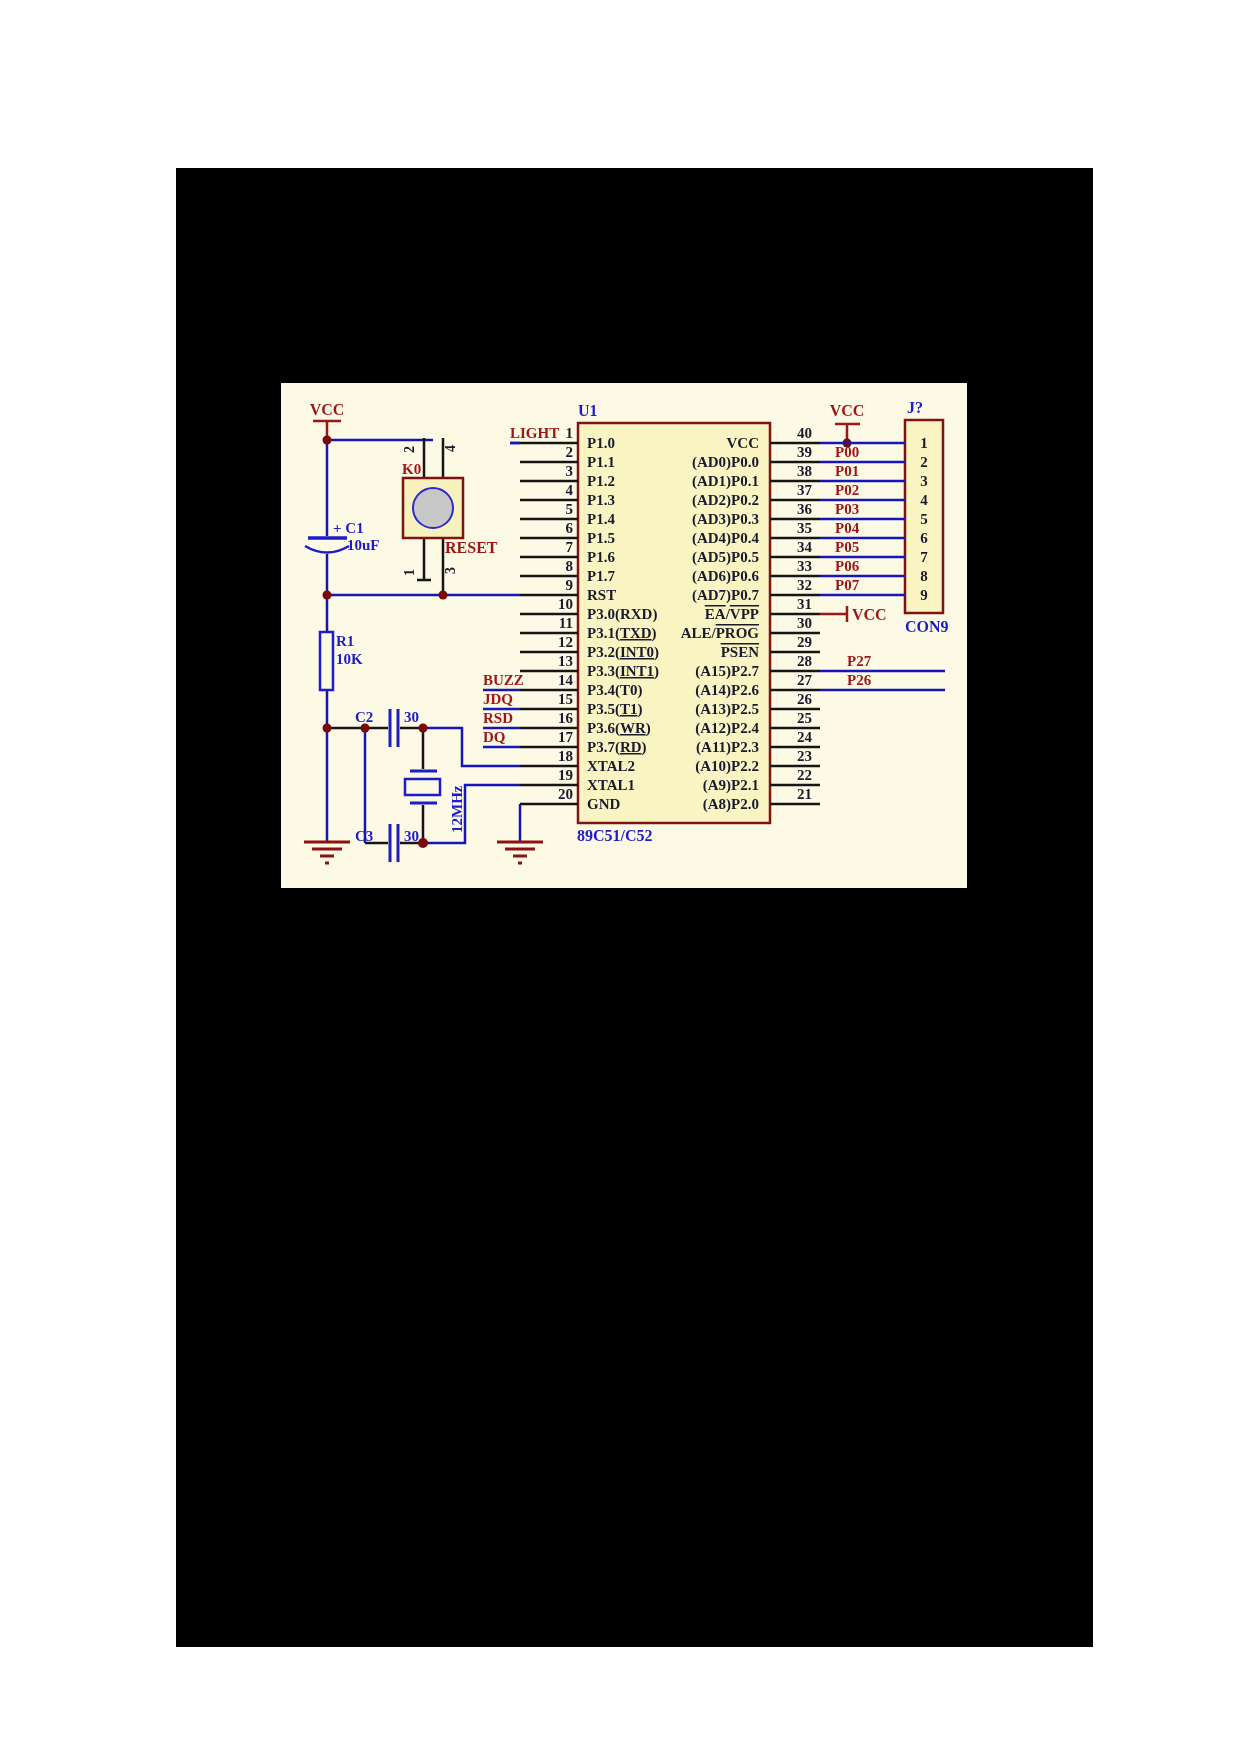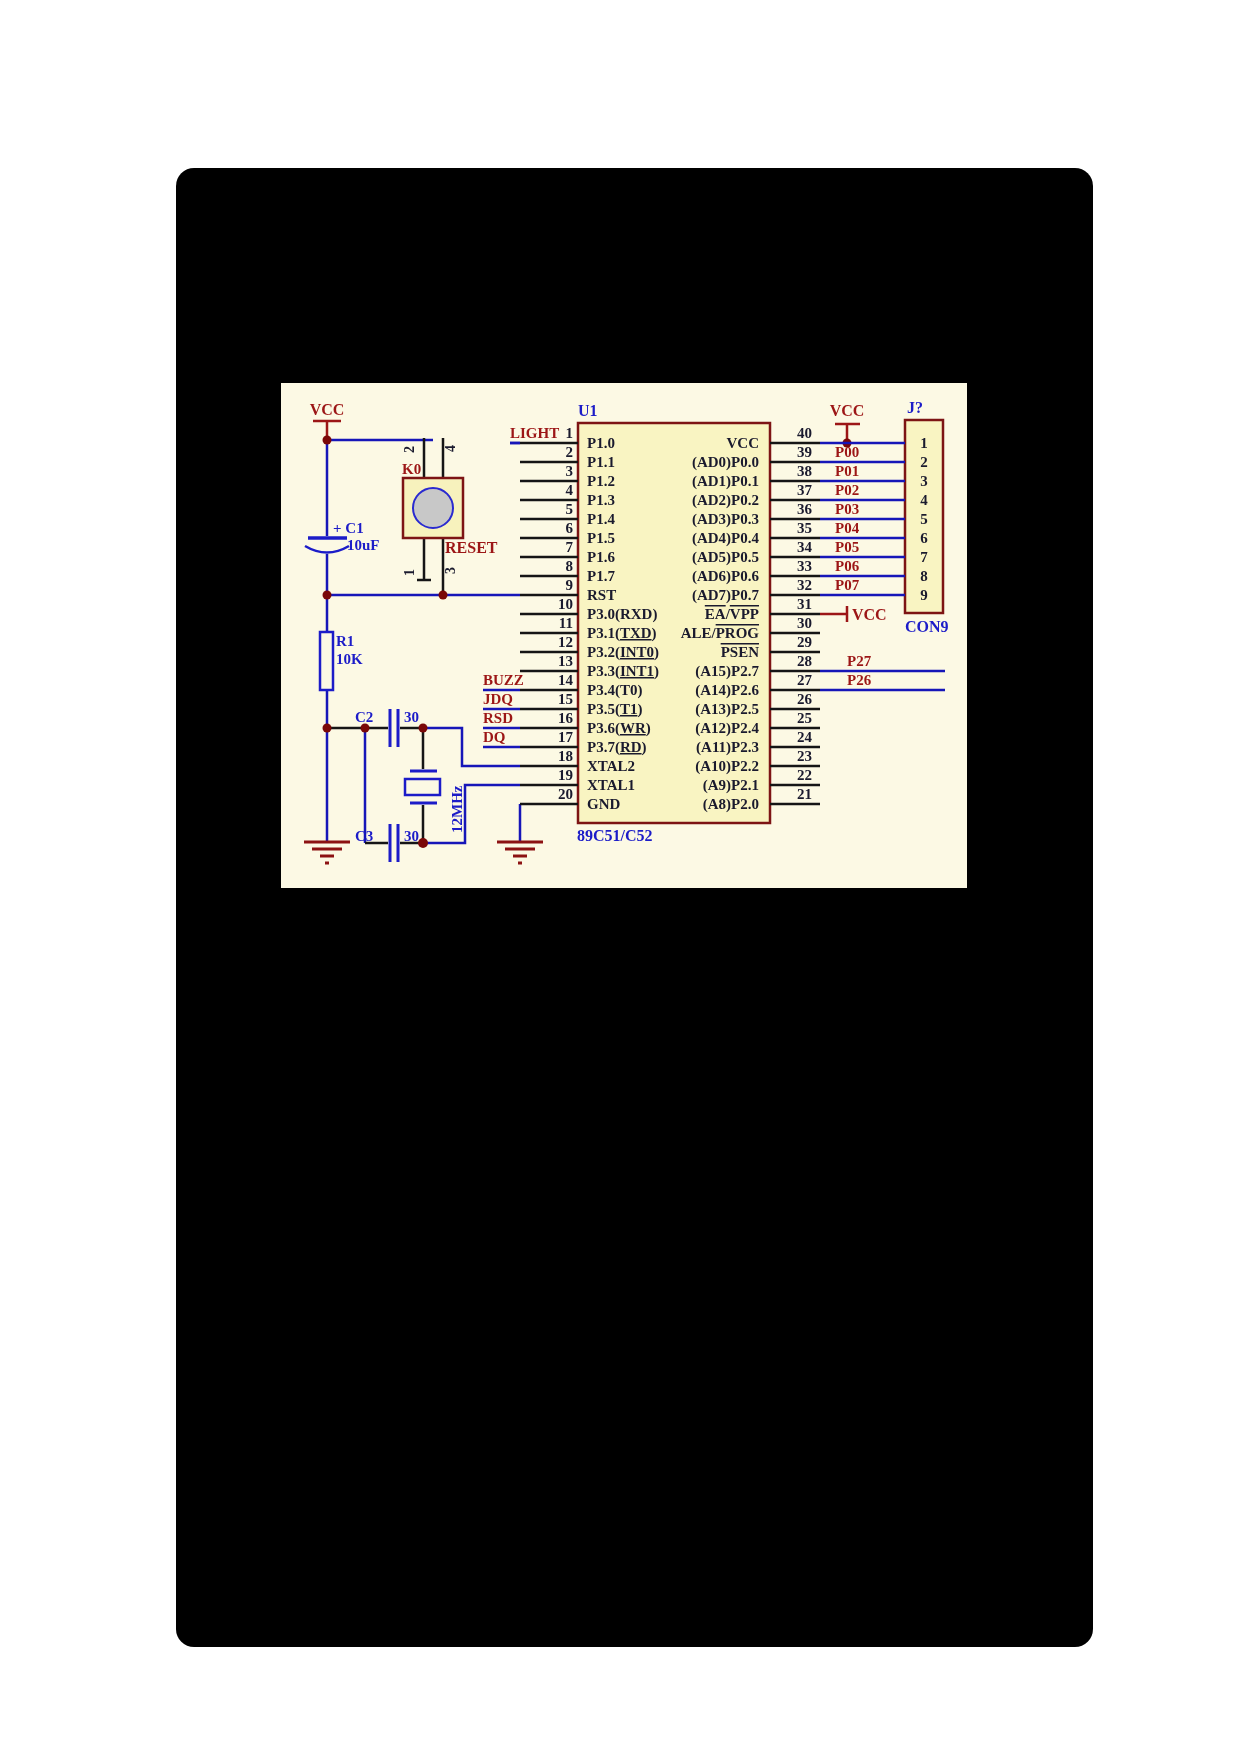--- a/index.html
+++ b/index.html
@@ -1,19 +1,19 @@
 <!DOCTYPE html>
 <html><head>
 <meta charset="utf-8">
 <style>
   html,body{margin:0;padding:0;}
   body{width:1240px;height:1754px;background:#ffffff;position:relative;
        font-family:"Liberation Serif",serif;}
   .black-area{position:absolute;left:176px;top:168px;width:917px;height:1479px;
-              background:#000000;border-radius:18px;}
+              background:#000000;}
   .schematic-panel{position:absolute;left:105px;top:215px;width:686px;height:505px;
                    background:#fcf9e4;}
   svg{display:block;}
   svg text{font-family:"Liberation Serif",serif;font-weight:bold;}
 </style>
 </head>
 <body>
 
 <div class="black-area">
   <div class="schematic-panel">

